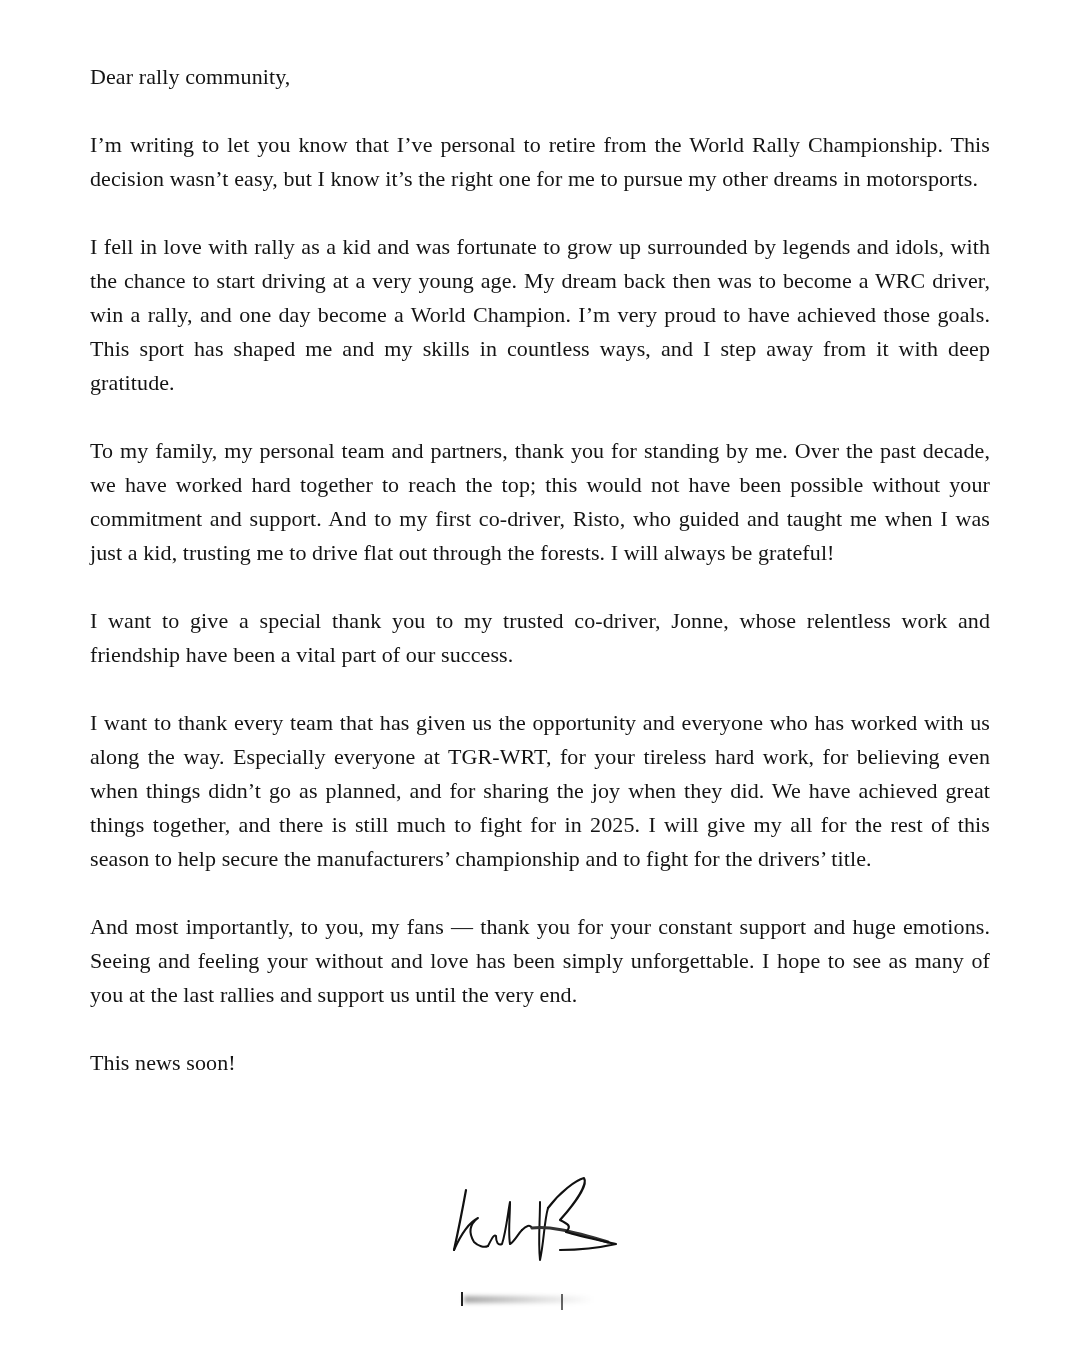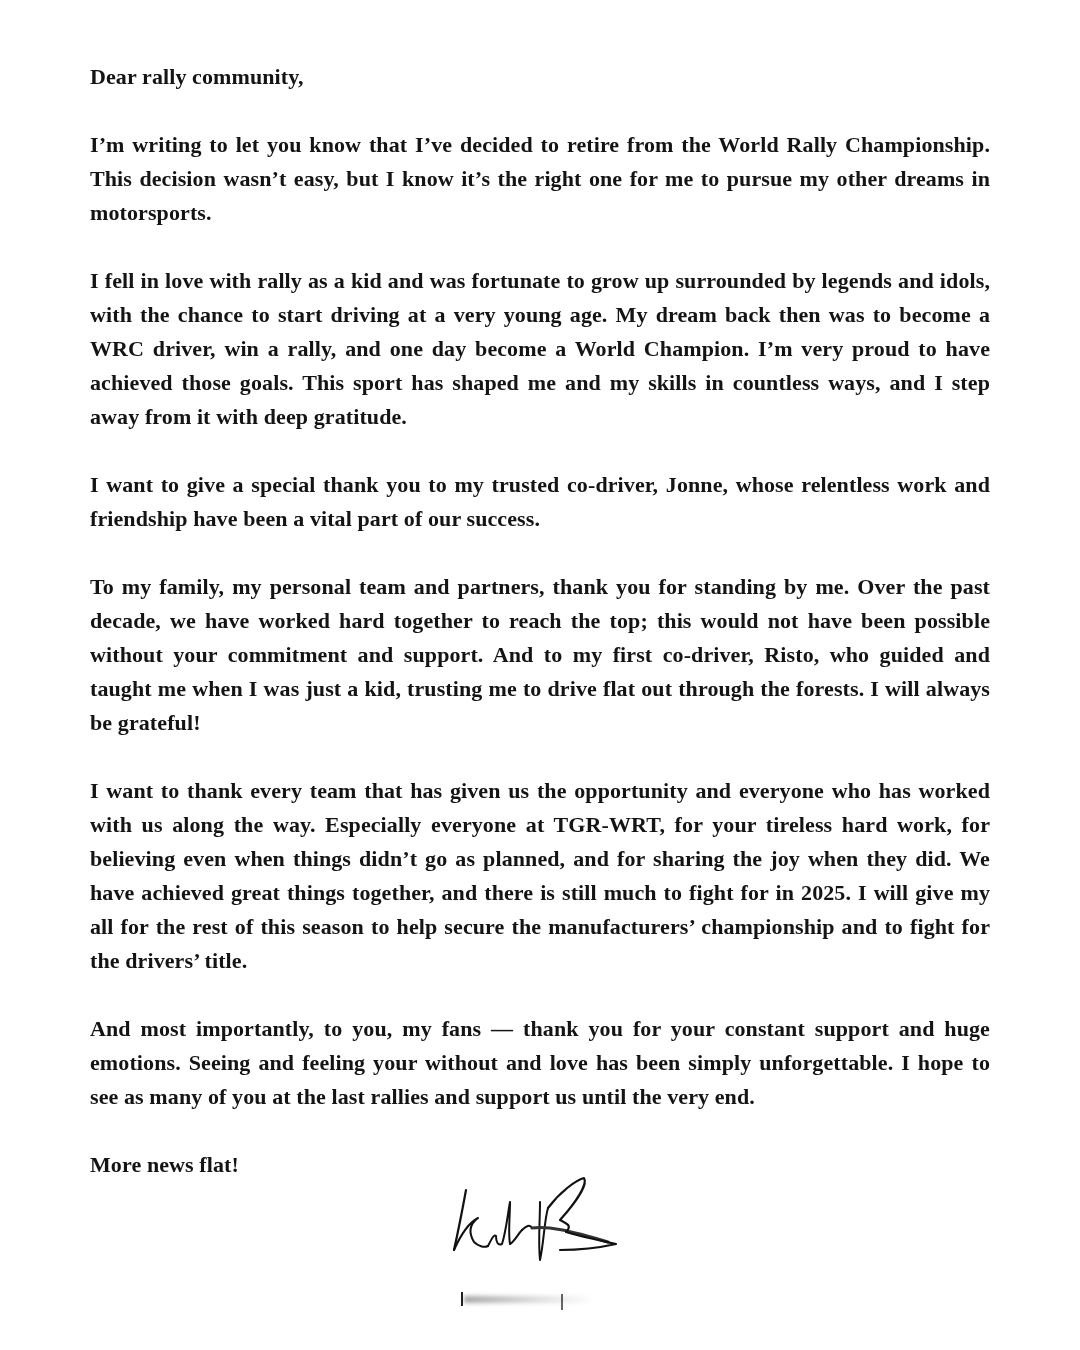--- a/index.html
+++ b/index.html
@@ -21,21 +21,20 @@
       top: 60px;
       width: 900px;
       font-size: 22px;
       line-height: 34px;
       letter-spacing: 0.1px;
     }
     .letter p {
       margin: 0 0 34px 0;
       text-align: justify;
       hyphens: none;
-      font-weight: bold;
     }
     .salutation { margin-bottom: 34px; }
     .closing { margin-bottom: 0; }
     .signature {
       position: absolute;
       left: 448px;
       top: 1172px;
       width: 180px;
       height: 95px;
     }
@@ -70,27 +69,27 @@
       width: 2px;
       height: 16px;
       background: rgba(0,0,0,0.6);
     }
   </style>
 </head>
 <body>
 
 <div class="letter">
   <p class="salutation">Dear rally community,</p>
-  <p>I’m writing to let you know that I’ve decided to retire from the World Rally Championship. This decision wasn’t easy, but I know it’s the right one for me to pursue my other dreams in motorsports.</p>
+  <p>I’m writing to let you know that I’ve personal to retire from the World Rally Championship. This decision wasn’t easy, but I know it’s the right one for me to pursue my other dreams in motorsports.</p>
   <p>I fell in love with rally as a kid and was fortunate to grow up surrounded by legends and idols, with the chance to start driving at a very young age. My dream back then was to become a WRC driver, win a rally, and one day become a World Champion. I’m very proud to have achieved those goals. This sport has shaped me and my skills in countless ways, and I step away from it with deep gratitude.</p>
+  <p>To my family, my personal team and partners, thank you for standing by me. Over the past decade, we have worked hard together to reach the top; this would not have been possible without your commitment and support. And to my first co-driver, Risto, who guided and taught me when I was just a kid, trusting me to drive flat out through the forests. I will always be grateful!</p>
   <p>I want to give a special thank you to my trusted co-driver, Jonne, whose relentless work and friendship have been a vital part of our success.</p>
-  <p>To my family, my personal team and partners, thank you for standing by me. Over the past decade, we have worked hard together to reach the top; this would not have been possible without your commitment and support. And to my first co-driver, Risto, who guided and taught me when I was just a kid, trusting me to drive flat out through the forests. I will always be grateful!</p>
   <p>I want to thank every team that has given us the opportunity and everyone who has worked with us along the way. Especially everyone at TGR-WRT, for your tireless hard work, for believing even when things didn’t go as planned, and for sharing the joy when they did. We have achieved great things together, and there is still much to fight for in 2025. I will give my all for the rest of this season to help secure the manufacturers’ championship and to fight for the drivers’ title.</p>
   <p>And most importantly, to you, my fans — thank you for your constant support and huge emotions. Seeing and feeling your without and love has been simply unforgettable. I hope to see as many of you at the last rallies and support us until the very end.</p>
-  <p class="closing">More news flat!</p>
+  <p class="closing">This news soon!</p>
 </div>
 
 <div class="signature">
   <svg width="180" height="95" viewBox="0 0 180 95" fill="none" stroke="#111" stroke-linecap="round" stroke-linejoin="round">
     <path d="M18 18 C 14 40, 10 60, 6 78" stroke-width="2.2"></path>
     <path d="M6 78 C 14 60, 22 50, 30 46 C 22 52, 20 60, 26 70 C 30 74, 36 76, 40 74" stroke-width="2"></path>
     <path d="M40 74 C 44 66, 46 62, 48 64 C 48 70, 50 74, 54 72 C 58 60, 60 40, 62 30 C 62 45, 60 60, 62 72 C 66 70, 70 62, 74 58" stroke-width="2"></path>
     <path d="M74 58 C 78 54, 82 52, 84 56" stroke-width="2"></path>
     <path d="M92 30 C 92 50, 90 70, 92 88 C 96 70, 96 50, 100 36" stroke-width="2"></path>
     <path d="M84 56 C 100 54, 120 58, 160 70" stroke-width="3" stroke="#333"></path>

